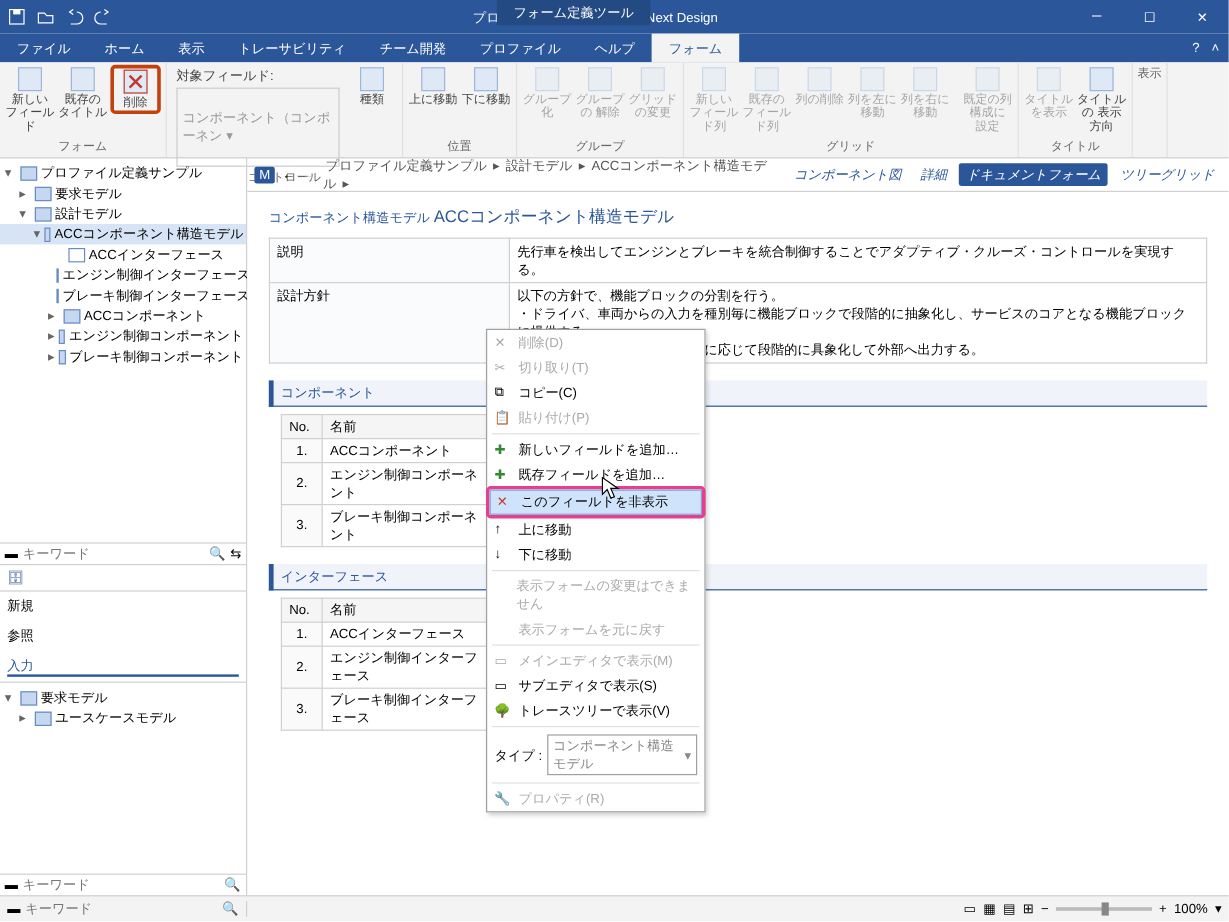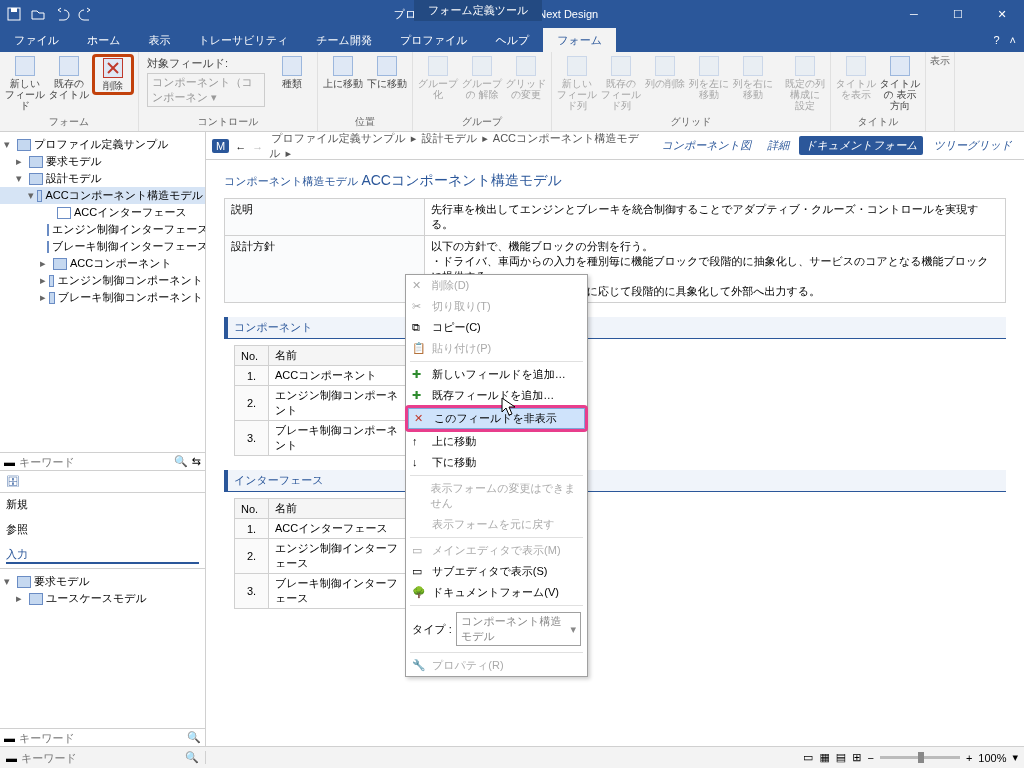--- a/index.html
+++ b/index.html
@@ -18,21 +18,21 @@
 .ribbon { height: 80px; background: #f3f3f3; border-bottom: 1px solid #d0d0d0; display: flex; }
 .ribbon-group { display: flex; flex-direction: column; border-right: 1px solid #e0e0e0; padding: 2px 4px 0 4px; }
 .ribbon-group .body { flex: 1; display: flex; align-items: flex-start; gap: 2px; }
 .ribbon-group .label { text-align: center; color: #666; font-size: 10px; padding-bottom: 2px; }
 .rbtn { display: flex; flex-direction: column; align-items: center; justify-content: flex-start; width: 42px; padding-top: 2px; color: #444; }
 .rbtn .ico { width: 20px; height: 20px; background: #dfe8f5; border: 1px solid #9cb7dd; margin-bottom: 2px; }
 .rbtn.disabled { opacity: .45; }
 .rbtn .lbl { text-align: center; font-size: 10px; line-height: 1.1; }
 .rbtn.highlight { border: 3px solid #c2410c; border-radius: 4px; padding: 1px; }
 .targetfield { padding: 2px 4px; color: #444; }
-.targetfield .val { color: #999; border: 1px solid #ccc; padding: 1px 4px; margin-top: 2px; width: 118px; display: inline-block; }
+.targetfield .val { color: #999; border: 1px solid #ccc; padding: 17px 4px; margin-top: 2px; width: 136px; display: inline-block; }
 .workspace { display: flex; height: calc(768px - 28px - 24px - 80px - 22px); }
 .leftpane { width: 206px; border-right: 1px solid #d0d0d0; display: flex; flex-direction: column; }
 .tree { flex: 1; overflow: auto; padding: 4px 0; }
 .tree-row { display: flex; align-items: center; padding: 1px 2px 1px 4px; white-space: nowrap; }
 .tree-row .exp { width: 10px; color: #666; }
 .tree-row .ico { width: 14px; height: 12px; margin: 0 3px; background: #c5d8f0; border: 1px solid #6a8cc4; }
 .tree-row.selected { background: #d6e4f5; }
 .searchbox { border-top: 1px solid #d0d0d0; display: flex; align-items: center; padding: 2px 4px; gap: 4px; }
 .searchbox input { flex: 1; border: none; background: transparent; color: #999; }
 .subtabs { border-top: 1px solid #d0d0d0; display: flex; gap: 10px; padding: 4px 6px; flex-direction: column; }
@@ -473,21 +473,21 @@
   <div class="mi disabled">
       <span class="mico">▭</span>
       <span>メインエディタで表示(M)</span>
     </div>
   <div class="mi">
       <span class="mico">▭</span>
       <span>サブエディタで表示(S)</span>
     </div>
   <div class="mi">
       <span class="mico">🌳</span>
-      <span>ドキュメントフォーム(V)</span>
+      <span>トレースツリーで表示(V)</span>
     </div>
   <div class="sep"></div>
   <div class="typefield">
     <span>タイプ :</span>
     <span class="sel">
         <span>コンポーネント構造モデル</span>
         <span>▾</span>
       </span>
   </div>
   <div class="sep"></div>

